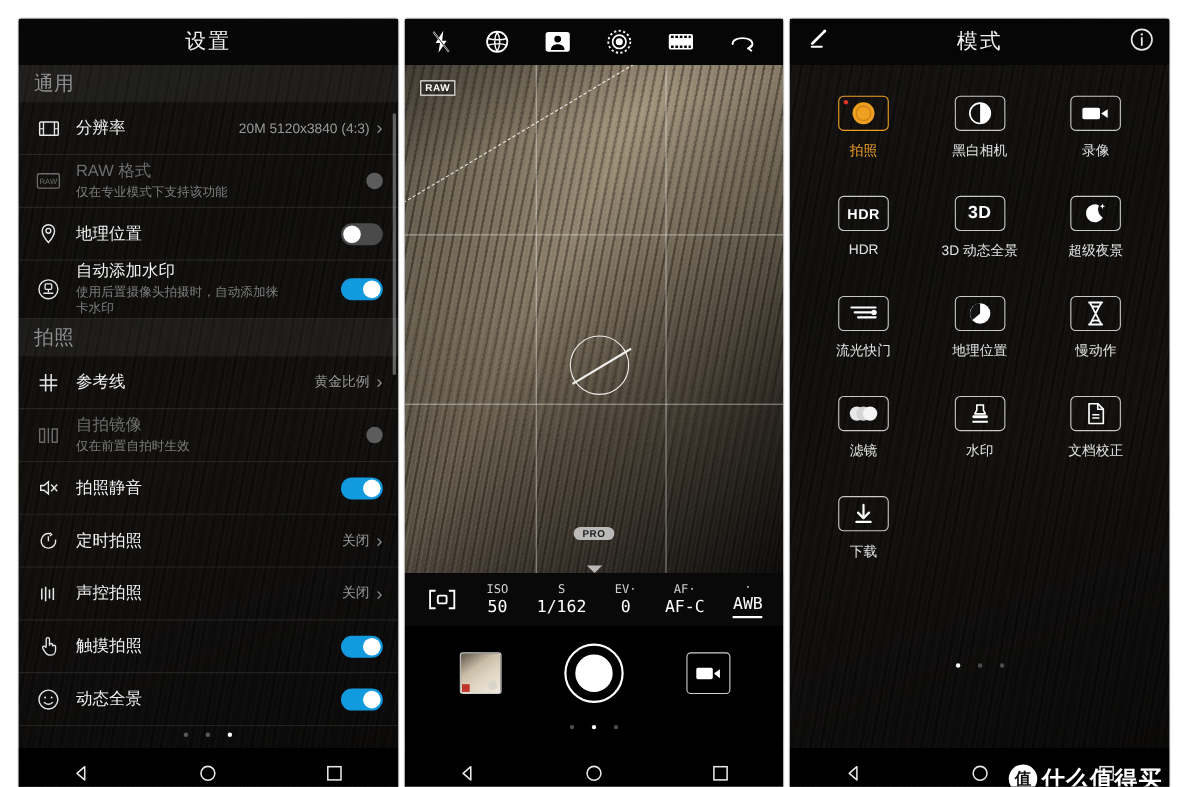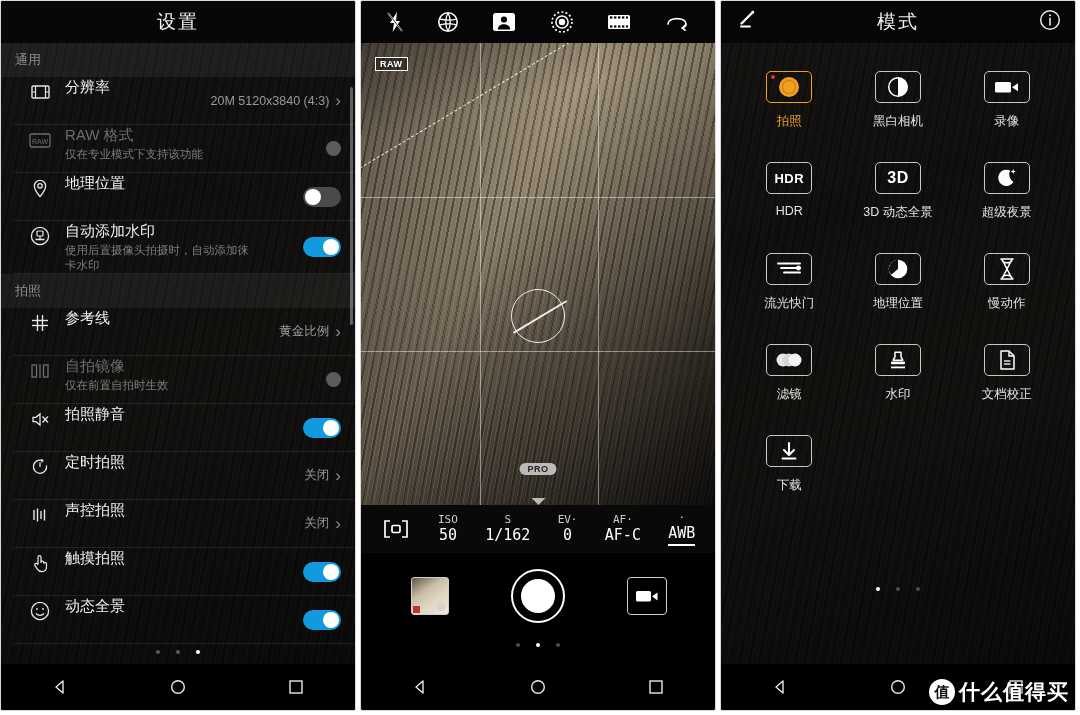--- a/index.html
+++ b/index.html
@@ -2,21 +2,21 @@
 <html><head>
 <meta charset="utf-8">
 <style>
   * { box-sizing: border-box; margin:0; padding:0; }
   html,body {
     width:1080px; height:715px;
     background:#ffffff;
     font-family:"Liberation Sans","DejaVu Sans",sans-serif;
     overflow:hidden;
   }
-  .screens { display:flex; width:1080px; height:715px; gap:4px; padding:0; }
+  .screens { display:flex; width:1080px; height:715px; gap:4px; padding:16px; }
   .phone {
     position:relative; width:356px; height:711px;
     background:#000; overflow:hidden;
     border:1px solid #d8d8d8; border-radius:3px;
   }
 
   
   .wood {
     position:absolute; inset:0;
     background:
@@ -39,28 +39,27 @@
   
   .s-header {
     position:relative; height:42px; background:#070707;
     display:flex; align-items:center; justify-content:center;
   }
   .s-header .t { color:#f2f2f2; font-size:19px; letter-spacing:2px; }
 
   .s-body { position:relative; height:625px; overflow:hidden; }
   .sec {
     height:34px; display:flex; align-items:center;
-    padding-left:14px; color:#8f8f8f; font-size:13px;
+    padding-left:14px; color:#8f8f8f; font-size:18px;
     background:rgba(255,255,255,.055);
   }
   .row {
-    position:relative; display:flex; 
+    position:relative; display:flex; align-items:center;
     padding:0 14px 0 12px; min-height:48px;
     border-bottom:1px solid rgba(255,255,255,.09);
-    margin-left:12px;
   }
   .row .ico {
     width:30px; min-width:30px; height:30px;
     display:flex; align-items:center; justify-content:center;
     color:#e6e6e6;
   }
   .row.dis .ico, .row.dis .lbl { color:#6d6d6d; }
   .row .mid { flex:1; padding-left:10px; }
   .lbl { color:#f0f0f0; font-size:15px; line-height:19px; }
   .sub { color:#7e7e7e; font-size:11.5px; line-height:15px; margin-top:3px; padding-right:46px; }

